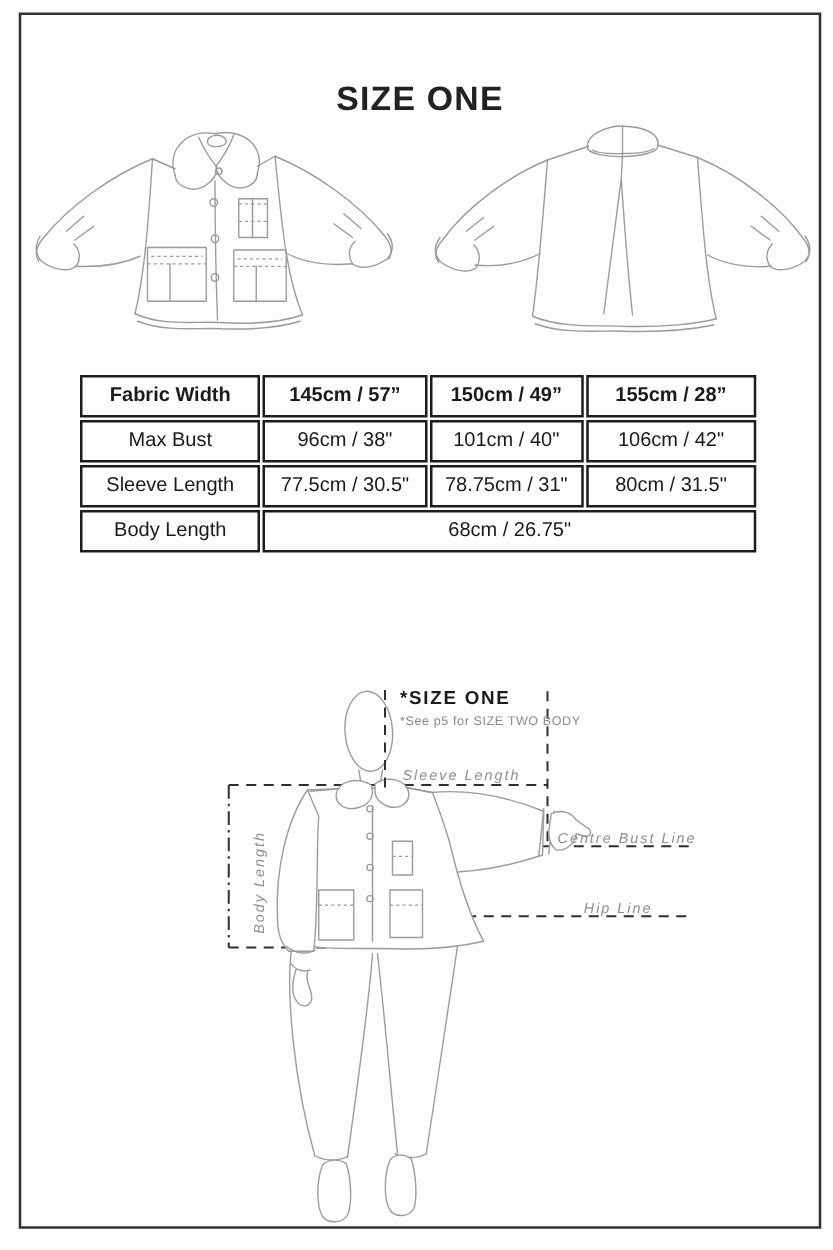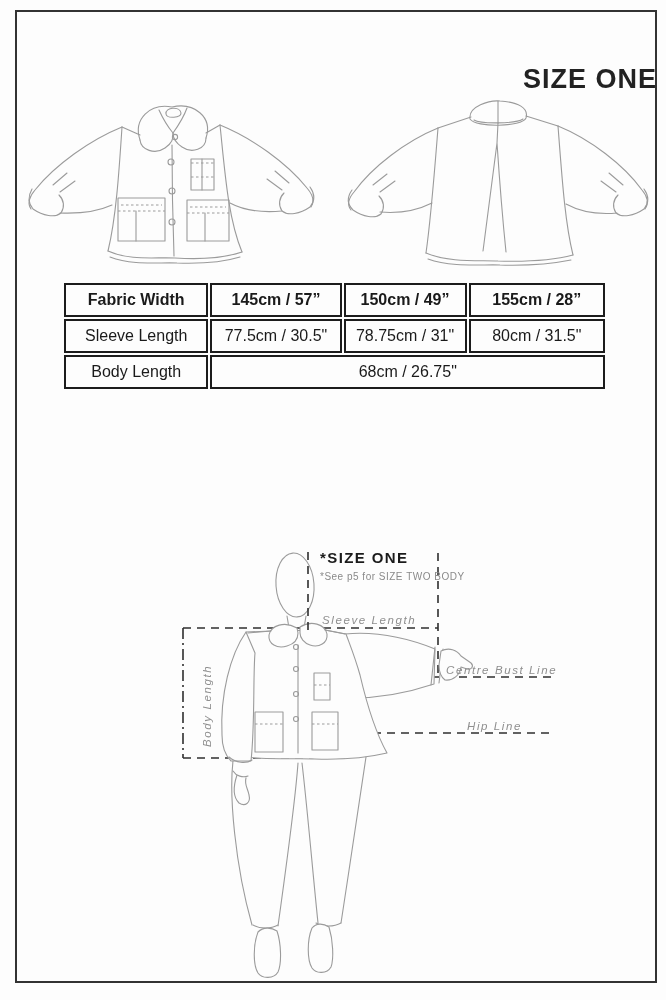--- a/index.html
+++ b/index.html
@@ -8,34 +8,34 @@
     --dash-line:#2f2f2f;
     --table-border:#1c1c1c;
     --text-color:#1a1a1a;
     --label-gray:#8f8f8f;
     --background:#fdfdfd;
   }
   html,body{margin:0;padding:0;}
   body{background:#ffffff;font-family:"Liberation Sans",sans-serif;}
   .canvas{position:relative;width:666px;height:1000px;background:var(--background);overflow:hidden;}
   .frame{position:absolute;left:15px;top:10px;width:638px;height:969px;border:2px solid var(--frame-color);background:var(--background);}
-  .page-title{position:absolute;left:15px;top:64px;width:642px;margin:0;text-align:right;
+  .page-title{position:absolute;left:15px;top:64px;width:642px;margin:0;text-align:center;
     font-size:27px;font-weight:600;letter-spacing:1px;color:#222;font-family:"Liberation Sans",sans-serif;}
   svg{position:absolute;}
   .sketch{stroke:var(--sketch-line);stroke-width:1.1;fill:none;stroke-linecap:round;stroke-linejoin:round;}
   .sketch-fill{stroke:var(--sketch-line);stroke-width:1.1;fill:var(--background);stroke-linecap:round;stroke-linejoin:round;}
   .stitch{stroke:var(--sketch-line);stroke-width:1;fill:none;stroke-dasharray:2.5 2.5;}
   .dash{stroke:var(--dash-line);stroke-width:1.6;fill:none;stroke-dasharray:8 6;}
   .dashdot{stroke:var(--dash-line);stroke-width:1.6;fill:none;stroke-dasharray:11 4 2 4;}
   .diag-label{font-family:"Liberation Sans",sans-serif;font-style:italic;font-size:11.5px;
     letter-spacing:1.6px;fill:var(--label-gray);}
   .diag-title{font-family:"Liberation Sans",sans-serif;font-weight:bold;font-size:15px;
     letter-spacing:1.4px;fill:#1b1b1b;}
   .diag-note{font-family:"Liberation Sans",sans-serif;font-size:10px;letter-spacing:.5px;fill:#8a8a8a;}
-  table.size-table{position:absolute;left:62px;top:281px;width:545px;border-collapse:separate;
+  table.size-table{position:absolute;left:62px;top:298px;width:545px;border-collapse:separate;
     border-spacing:2px;table-layout:fixed;background:var(--background);}
   table.size-table td{border:2.5px solid var(--table-border);height:30px;text-align:center;
     vertical-align:middle;font-size:16px;color:var(--text-color);padding:0 1px;background:var(--background);}
   table.size-table tr.hdr td{font-weight:bold;}
 </style>
 </head>
 <body>
 
 <div class="canvas">
   <div class="frame"></div>
@@ -121,20 +121,26 @@
         <col style="width:25.5%">
     </colgroup>
     <tbody>
       <tr class="hdr">
         <td>Fabric Width</td>
         <td>145cm / 57”</td>
         <td>150cm / 49”</td>
         <td>155cm / 28”</td>
       </tr>
       <tr>
+        <td>Max Bust</td>
+        <td>96cm / 38"</td>
+        <td>101cm / 40"</td>
+        <td>106cm / 42"</td>
+      </tr>
+      <tr>
         <td>Sleeve Length</td>
         <td>77.5cm / 30.5"</td>
         <td>78.75cm / 31"</td>
         <td>80cm / 31.5"</td>
       </tr>
       <tr>
         <td>Body Length</td>
         <td colspan="3">68cm / 26.75"</td>
       </tr>
     </tbody>

